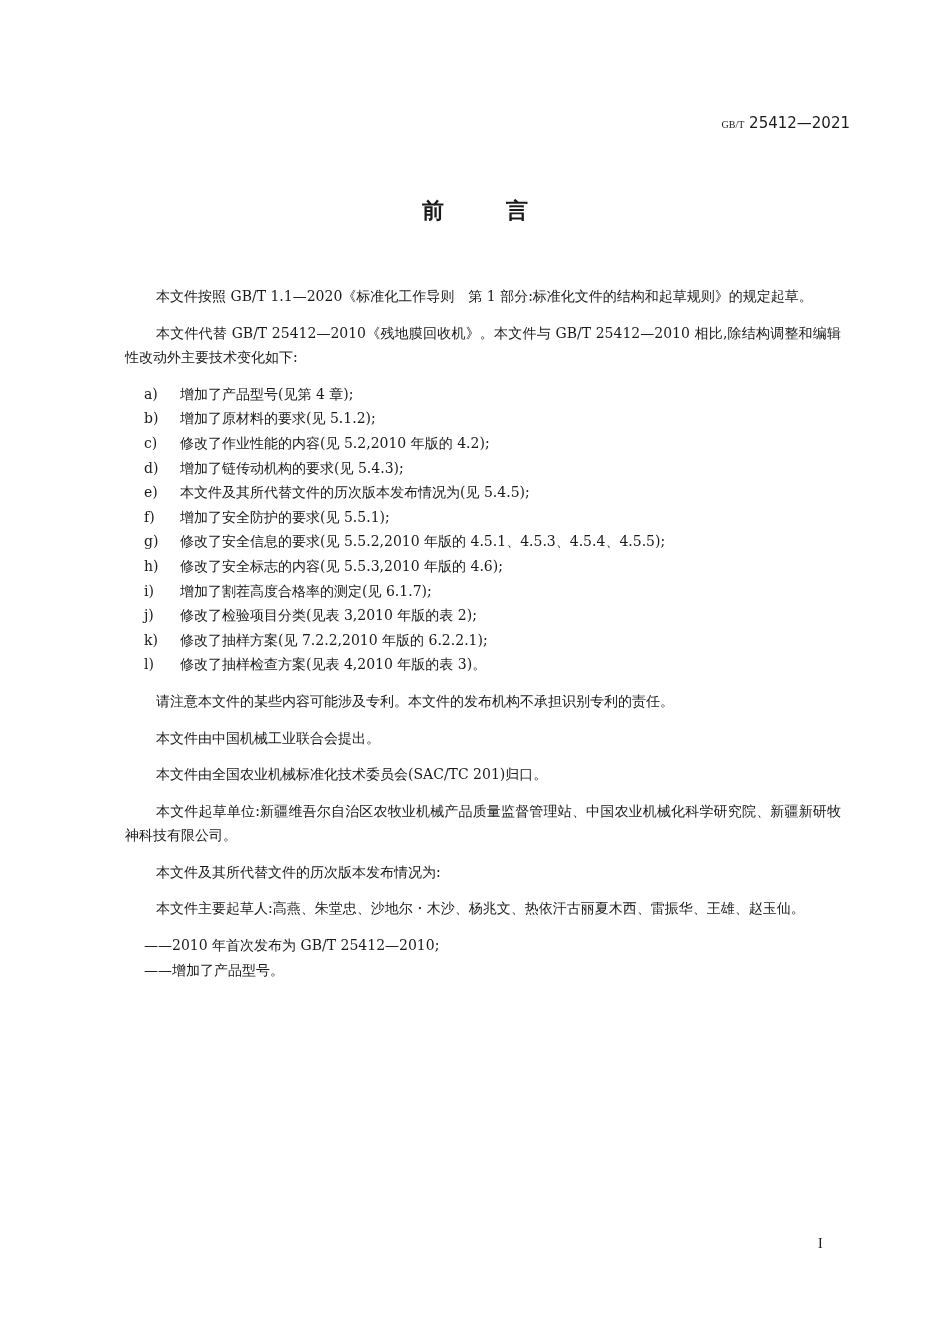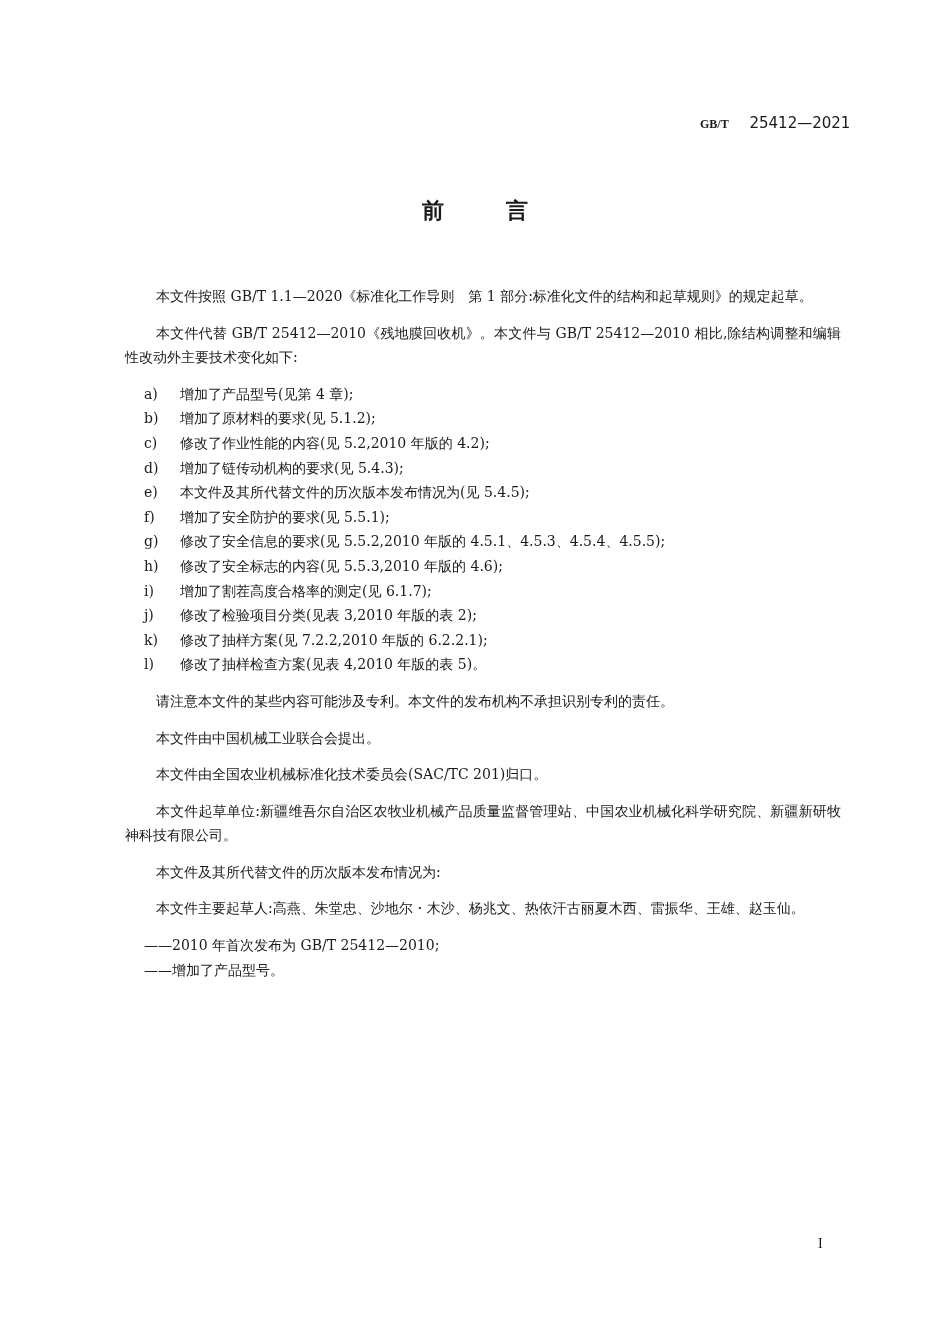--- a/index.html
+++ b/index.html
@@ -5,22 +5,22 @@
   html, body { margin: 0; padding: 0; background: #ffffff; }
   body {
     width: 950px; height: 1344px; position: relative; overflow: hidden;
     font-family: "DejaVu Serif", "Liberation Serif", serif;
     color: #1a1a1a;
   }
   .std-no {
     position: absolute; top: 114px; left: 700px; width: 150px; text-align: right;
     font-size: 15px; white-space: nowrap;
   }
-  .std-no .gbt { font-family: "Liberation Serif", serif; font-weight: bold; font-size: 12px; }
-  .std-no .num { font-family: "DejaVu Sans", sans-serif; font-size: 15px; margin-left: 16px; }
+  .std-no .gbt { font-family: "Liberation Serif", serif; font-weight: normal; font-size: 10px; }
+  .std-no .num { font-family: "DejaVu Sans", sans-serif; font-size: 15px; }
   .title {
     position: absolute; top: 196px; left: 0; width: 950px; text-align: center;
     font-family: "DejaVu Sans", sans-serif; font-weight: bold; font-size: 22px; letter-spacing: 0;
   }
   .title span { display: inline-block; }
   .title .gap { width: 62px; }
   .body {
     position: absolute; top: 272px; left: 113px; width: 740px;
     font-size: 14px; line-height: 24.6px;
   }
@@ -89,21 +89,21 @@
     <div class="item">
         <span class="lbl">j)</span>
         <span>修改了检验项目分类(见表 3,2010 年版的表 2);</span>
       </div>
     <div class="item">
         <span class="lbl">k)</span>
         <span>修改了抽样方案(见 7.2.2,2010 年版的 6.2.2.1);</span>
       </div>
     <div class="item">
         <span class="lbl">l)</span>
-        <span>修改了抽样检查方案(见表 4,2010 年版的表 5)。</span>
+        <span>修改了抽样检查方案(见表 4,2010 年版的表 3)。</span>
       </div>
   </div>
 
   <p class="p">请注意本文件的某些内容可能涉及专利。本文件的发布机构不承担识别专利的责任。</p>
   <p class="p">本文件由中国机械工业联合会提出。</p>
   <p class="p">本文件由全国农业机械标准化技术委员会(SAC/TC 201)归口。</p>
   <p class="p">本文件起草单位:新疆维吾尔自治区农牧业机械产品质量监督管理站、中国农业机械化科学研究院、新疆新研牧神科技有限公司。</p>
   <p class="p">本文件及其所代替文件的历次版本发布情况为:</p>
   <p class="p">本文件主要起草人:高燕、朱堂忠、沙地尔・木沙、杨兆文、热依汗古丽夏木西、雷振华、王雄、赵玉仙。</p>
   <p class="dash">——2010 年首次发布为 GB/T 25412—2010;</p>

